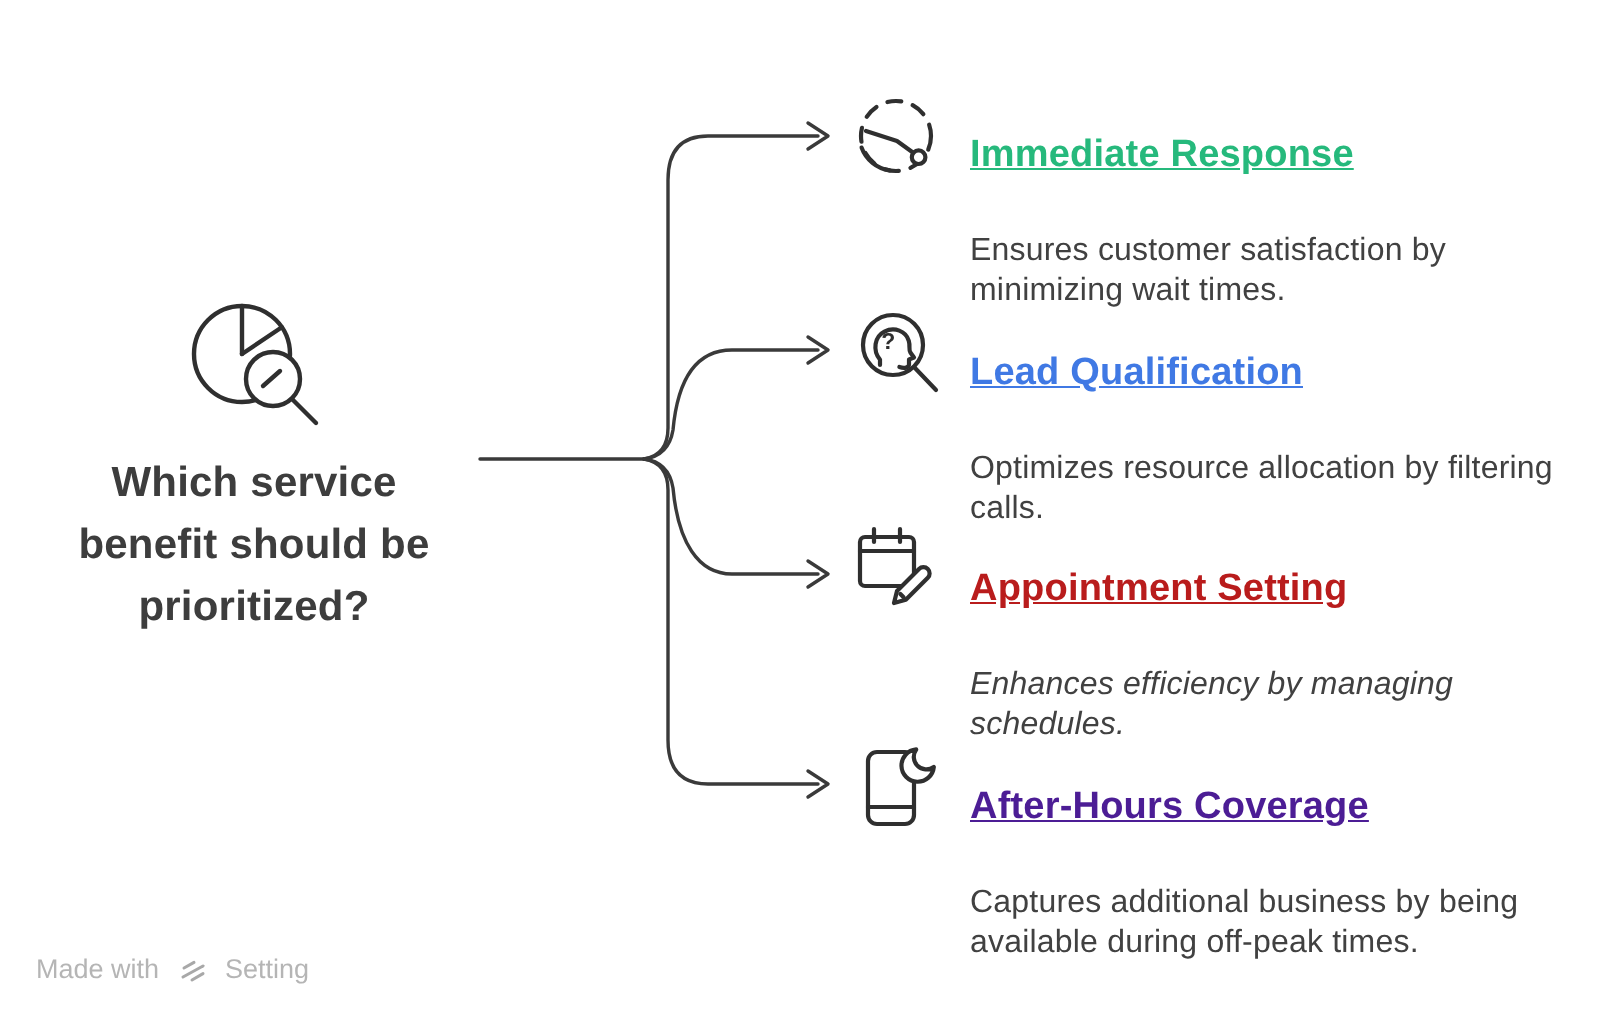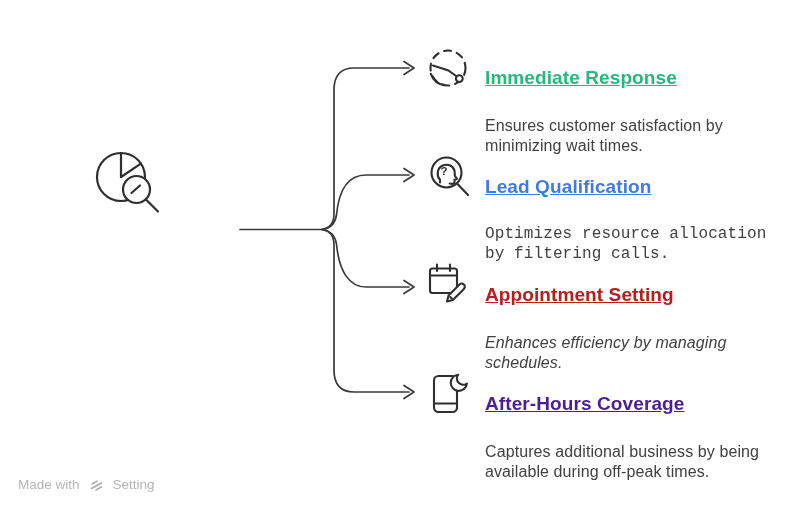--- a/index.html
+++ b/index.html
@@ -21,21 +21,21 @@
   .branch-icon{position:absolute;left:-2px;top:0;}
   .branch-title{
     position:absolute;left:57px;top:23px;white-space:nowrap;
     font-size:19px;font-weight:700;letter-spacing:.1px;text-decoration:underline;
   }
   .branch-desc{
     position:absolute;left:57px;top:50px;
     font-size:16px;line-height:19.5px;color:#414141;letter-spacing:.1px;margin-top:22px;
   }
   .branch-1 .branch-desc{width:250px;}
-  .branch-2 .branch-desc{width:310px;font-family:Liberation Mono, monospace;}
+  .branch-2 .branch-desc{width:310px;}
   .branch-3 .branch-desc{width:250px;font-style:italic;}
   .branch-4 .branch-desc{width:285px;}
   .watermark{
     position:absolute;left:18px;top:477px;display:flex;align-items:center;gap:10px;
     font-size:13.5px;color:#b5b5b5;
   }
   .wm-icon{margin-top:1px;}
 </style>
 </head>
 <body>
@@ -58,20 +58,21 @@
     <svg width="80" height="80" viewBox="0 0 80 80" fill="none" stroke="#2f2f2f" stroke-width="2.2" stroke-linecap="round" stroke-linejoin="round">
       <circle cx="33" cy="31" r="24"></circle>
       <path d="M33,31 V7"></path>
       <path d="M33,31 L52.9,17.6"></path>
       <circle cx="48.5" cy="43.5" r="13.5" fill="#ffffff"></circle>
       <path d="M43.5,47 L52,39.5"></path>
       <path d="M58,53.5 L70,65.5"></path>
     </svg>
   </div>
 
+  <div class="question" style="color: rgb(61, 61, 61);">Which service benefit should be prioritized?</div>
 
   <div class="branch branch-1">
     <div class="branch-icon">
       <svg width="46" height="48" viewBox="0 0 46 48" fill="none" stroke="#2f2f2f" stroke-width="2.1" stroke-linecap="round" stroke-linejoin="round">
         <circle cx="22" cy="24" r="17.5" stroke-dasharray="7 6"></circle>
         <path d="M4.8,29.8 A17.5,17.5 0 0 0 18.8,41.2"></path>
         <path d="M7,21.5 L22.5,26.5 L31.5,33"></path>
         <circle cx="33.3" cy="34.6" r="3.4" fill="#ffffff"></circle>
       </svg>
     </div>

